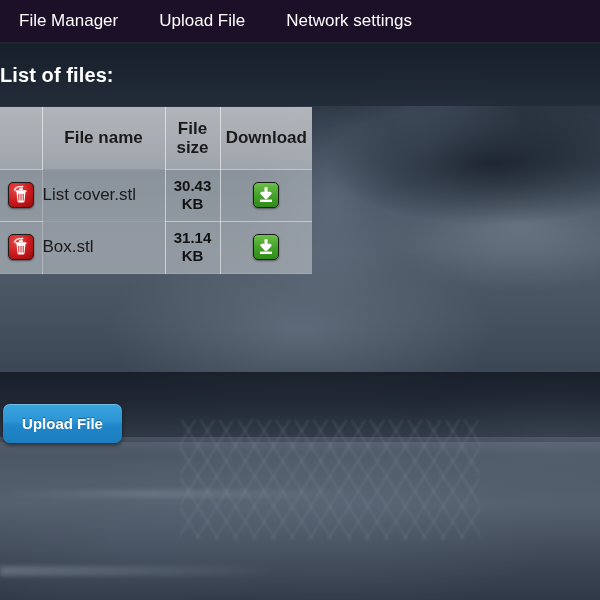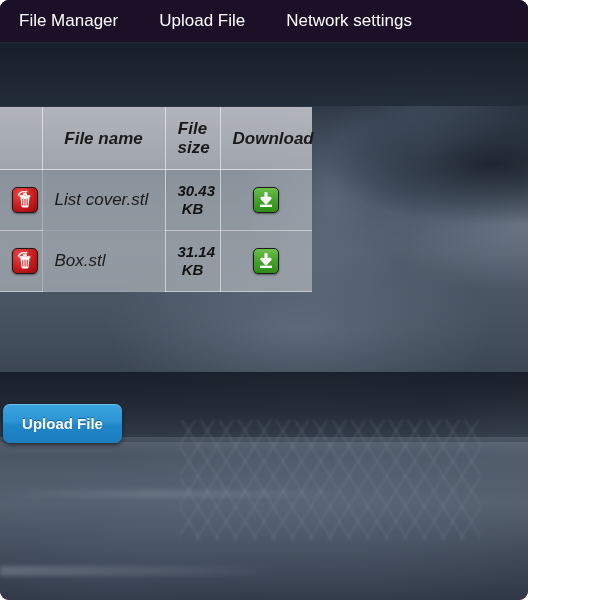--- a/index.html
+++ b/index.html
@@ -6,24 +6,23 @@
   html, body {
     margin: 0; padding: 0;
     width: 600px; height: 600px;
     overflow: hidden;
     font-family: "Liberation Sans", sans-serif;
   }
 
   
   #page {
     position: relative;
-    width: 528px; height: 600px;
+    width: 600px; height: 600px;
     background: #ef4444;
     overflow: hidden;
-    border-radius: 9px;
   }
   #bg {
     position: absolute; inset: 0;
     
     background:
       radial-gradient(ellipse 150px 120px at 430px 150px, rgba(90,104,122,.85) 0%, rgba(60,70,85,0) 70%),
       radial-gradient(ellipse 120px 150px at 330px 200px, rgba(120,133,150,.55) 0%, rgba(60,70,85,0) 72%),
       radial-gradient(ellipse 200px 90px at 520px 225px, rgba(150,162,176,.45) 0%, rgba(60,70,85,0) 75%),
       radial-gradient(ellipse 260px 120px at 300px 330px, rgba(135,148,164,.50) 0%, rgba(60,70,85,0) 75%),
       radial-gradient(ellipse 300px 140px at 330px 510px, rgba(120,134,151,.42) 0%, rgba(50,60,74,0) 78%),
@@ -106,22 +105,21 @@
     z-index: 5;
   }
   table.files {
     width: 312px;
     border-collapse: collapse;
     table-layout: fixed;
   }
   table.files th, table.files td {
     border-right: 1px solid rgba(255,255,255,.55);
     border-bottom: 1px solid rgba(255,255,255,.45);
-    padding: 12px;
-    font-style: italic;
+    padding: 0;
   }
   table.files th:last-child, table.files td:last-child { border-right: none; }
 
   .col-del   { width: 42px;  }
   .col-name  { width: 123px; }
   .col-size  { width: 55px;  }
   .col-dl    { width: 92px;  }
 
   thead tr { height: 62px; }
   thead th {
@@ -212,20 +210,21 @@
       <i class="streak2"></i>
   </div>
   <div id="bg-veil"></div>
 
   <nav class="navbar">
     <a class="nav-link">File Manager</a>
     <a class="nav-link">Upload File</a>
     <a class="nav-link">Network settings</a>
   </nav>
 
+  <h1 class="page-title">List of files:</h1>
 
   <div class="table-wrap">
     <table class="files">
       <colgroup>
         <col class="col-del">
           <col class="col-name">
           <col class="col-size">
           <col class="col-dl">
       </colgroup>
       <thead>

